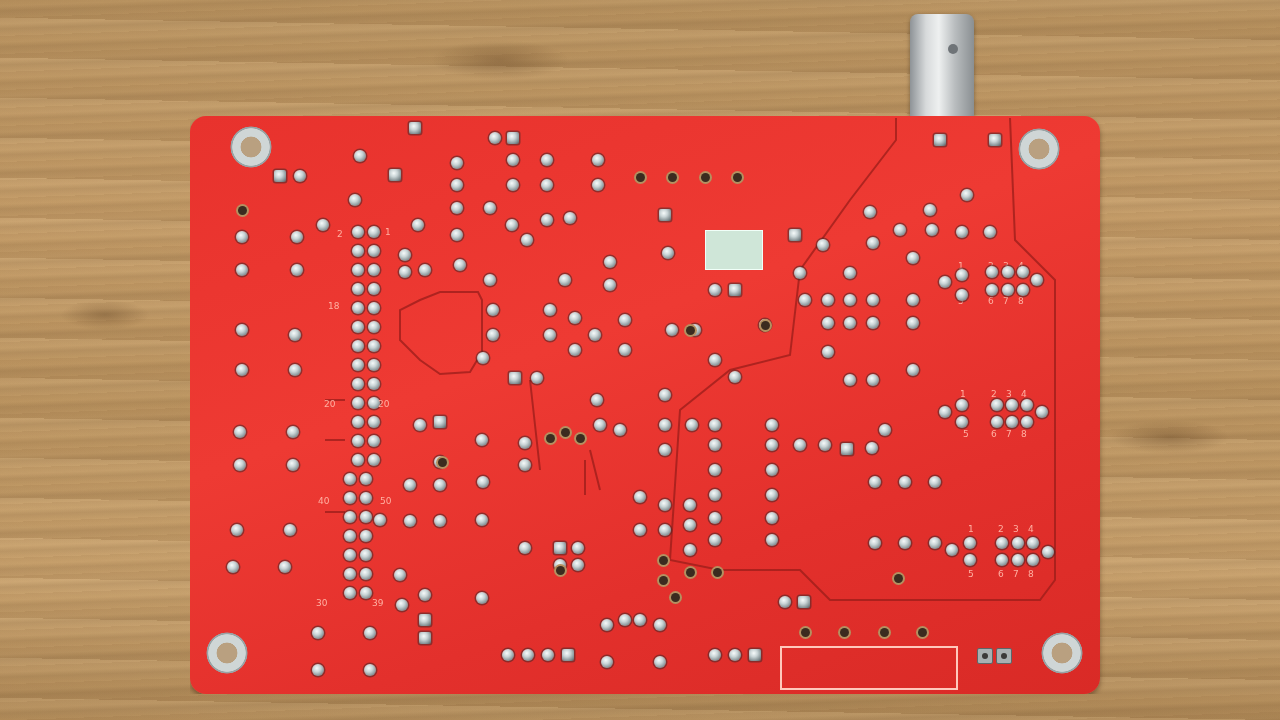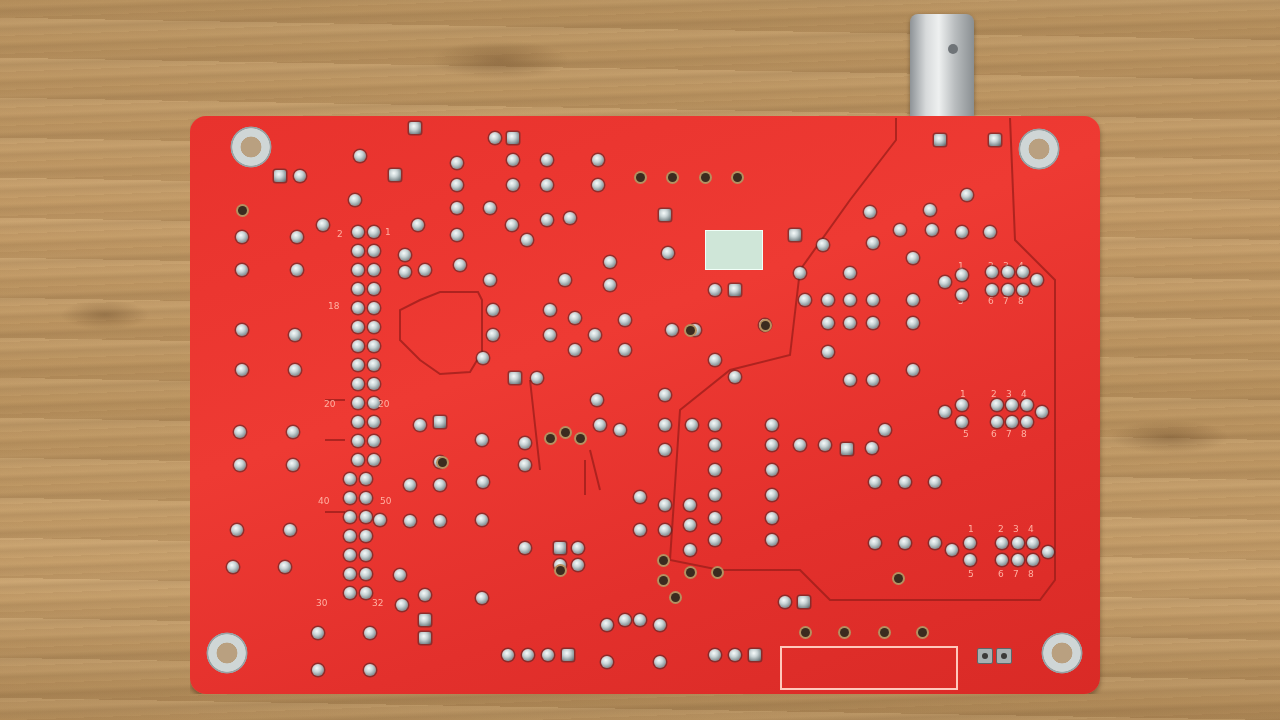--- a/index.html
+++ b/index.html
@@ -112,21 +112,21 @@
   </div>
 
 <span class="silk" style="left:337px;top:230px;">2</span>
 <span class="silk" style="left:385px;top:228px;">1</span>
 <span class="silk" style="left:328px;top:302px;">18</span>
 <span class="silk" style="left:324px;top:400px;">20</span>
 <span class="silk" style="left:378px;top:400px;">20</span>
 <span class="silk" style="left:318px;top:497px;">40</span>
 <span class="silk" style="left:380px;top:497px;">50</span>
 <span class="silk" style="left:316px;top:599px;">30</span>
-<span class="silk" style="left:372px;top:599px;">32</span>
+<span class="silk" style="left:372px;top:599px;">39</span>
 
 <div>
   <span class="silk" style="left:958px;top:262px;">1</span>
   <span class="silk" style="left:988px;top:262px;">2</span>
   <span class="silk" style="left:1003px;top:262px;">3</span>
   <span class="silk" style="left:1018px;top:262px;">4</span>
   <span class="silk" style="left:958px;top:297px;">5</span>
   <span class="silk" style="left:988px;top:297px;">6</span>
   <span class="silk" style="left:1003px;top:297px;">7</span>
   <span class="silk" style="left:1018px;top:297px;">8</span>

